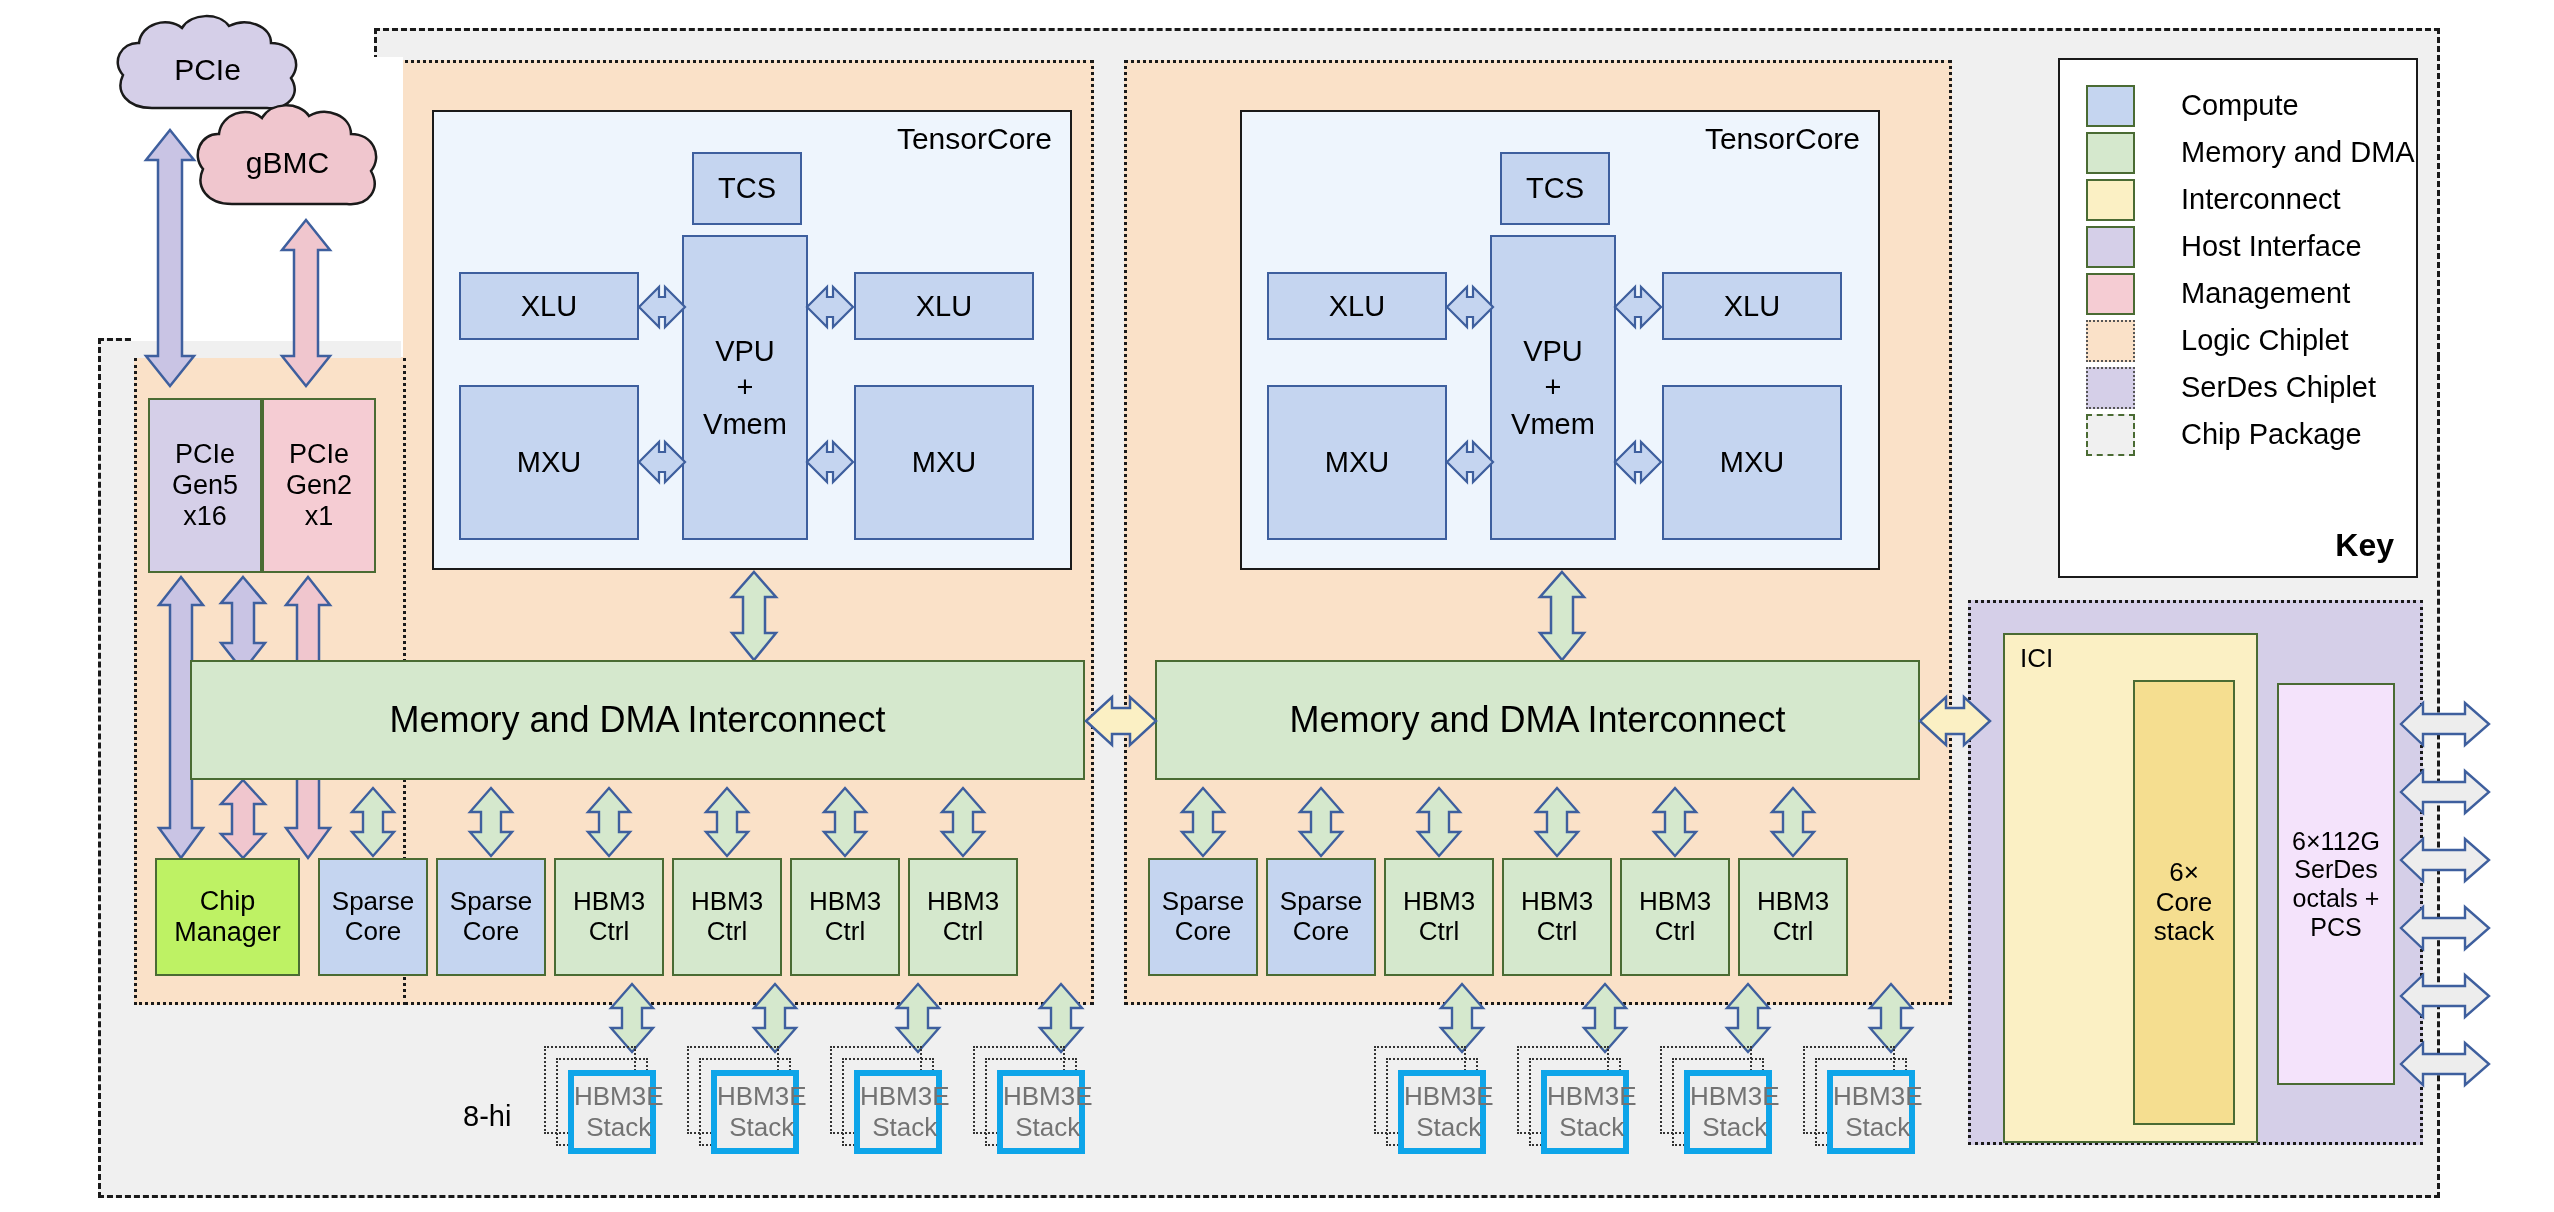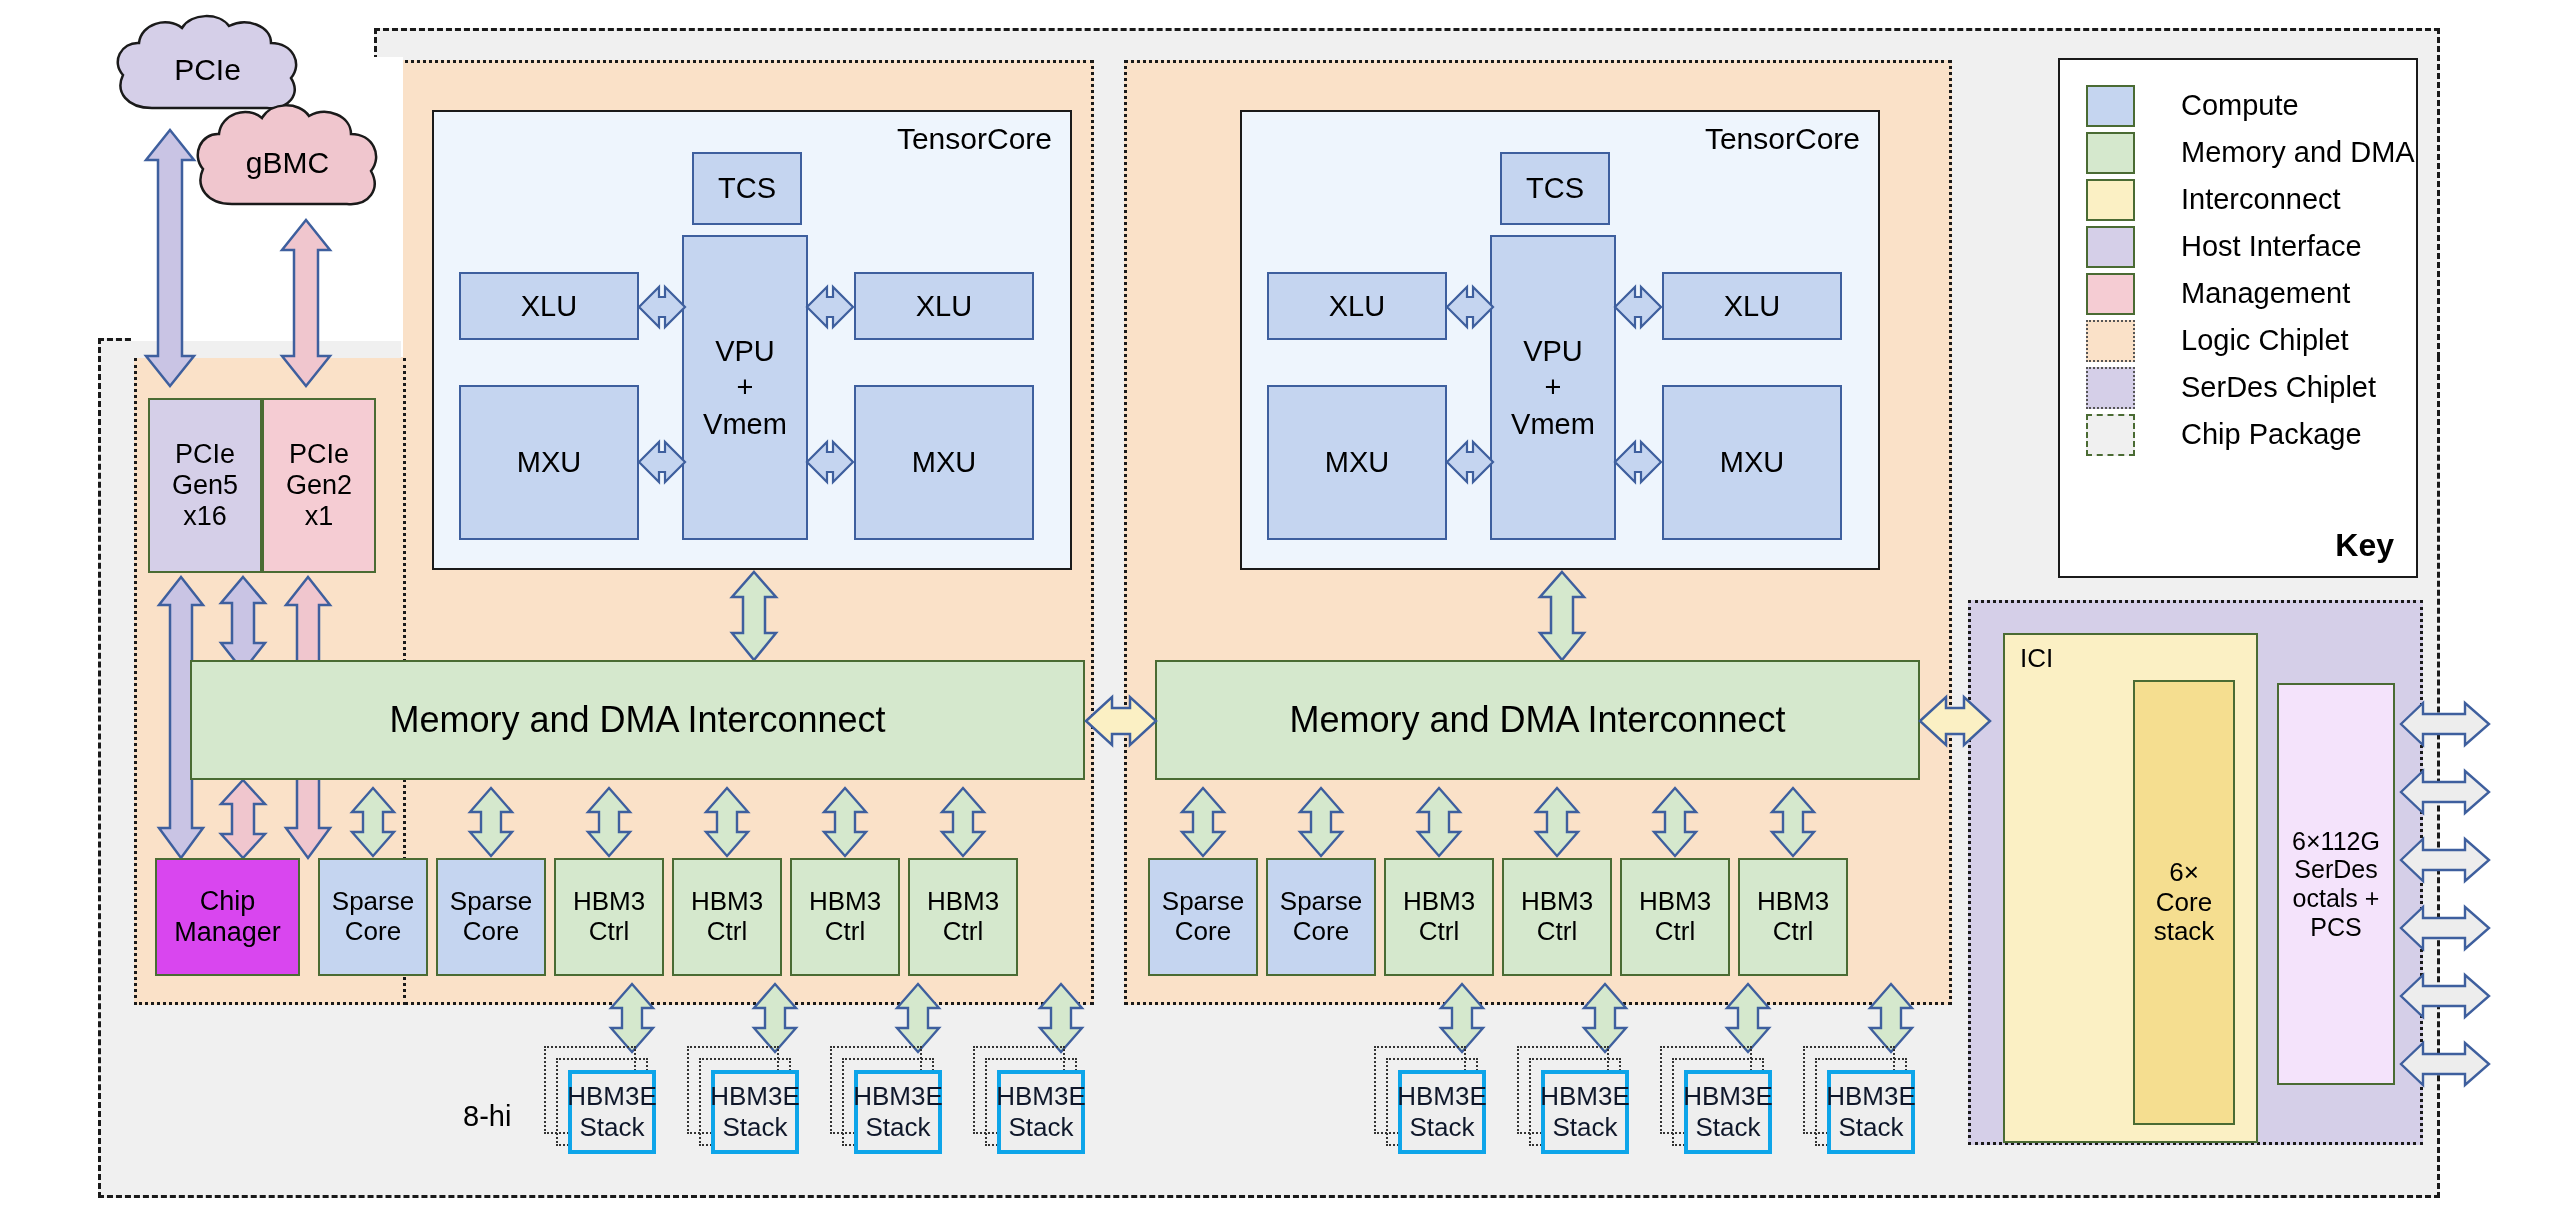--- a/index.html
+++ b/index.html
@@ -29,21 +29,21 @@
     text-align:center;
     color:#000;
     line-height:1.15;
     font-size:27px;
   }
   .compute   {background:#c5d5f0;}
   .memory    {background:#d5e8cd;}
   .intercon  {background:#fbf0c4;}
   .intercon-d{background:#f5de90;}
   .hostif    {background:#d5cfe8;}
-  .mgmt      {background:#d946ef;align-items:center;}
+  .mgmt      {background:#bef264;align-items:center;}
   .mgmt-lite {background:#f5ccd3;}
   .serdesbox {background:#f4e3fb;}
 
   
   .tcore{
     background:#eef5fd;
     border:2px solid #1a1a1a;
   }
   .tcore-label{
     position:absolute;right:18px;top:10px;
@@ -87,23 +87,23 @@
   
   .plain{font-size:29px;color:#000;}
 
   
   .stackgrp{position:absolute;}
   .ghost{
     position:absolute;border:2px dotted #333;background:transparent;
   }
   .stackfront{
     position:absolute;left:24px;top:24px;right:0;bottom:0;
-    background:#eeeeee;border:4px solid #0ea5e9;
-    display:flex;align-items:center;justify-content:center;
-    text-align:center;font-size:26px;line-height:1.2;color:#0f172a;
+    background:#eeeeee;border:6px solid #0ea5e9;
+    display:flex;align-items:center;
+    text-align:center;font-size:26px;line-height:1.2;color:#737373;
   }
 
   svg{display:block;overflow:visible;}
 </style>
 </head>
 <body>
 
 <div id="canvas">
 
   <div class="abs chip-package" style="left:98px;top:338px;width:2342px;height:860px;"></div>

